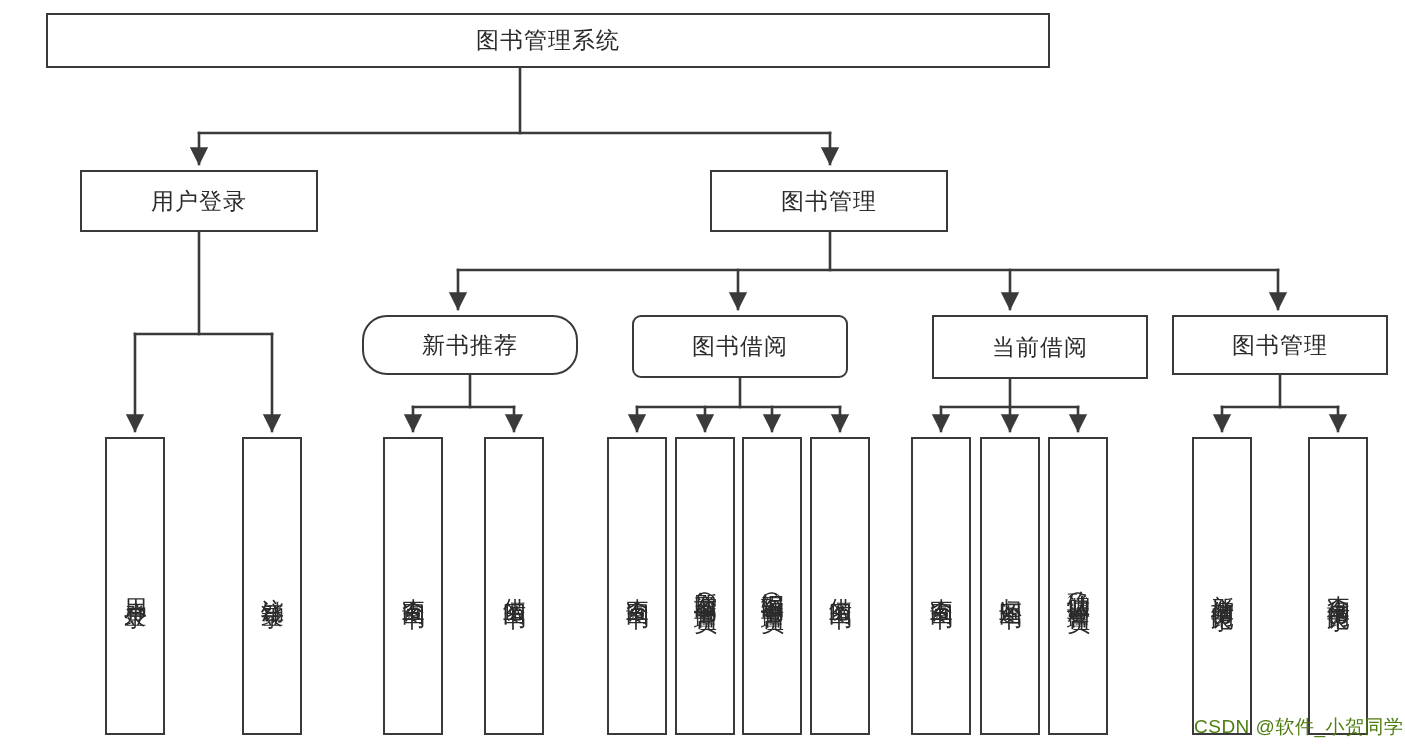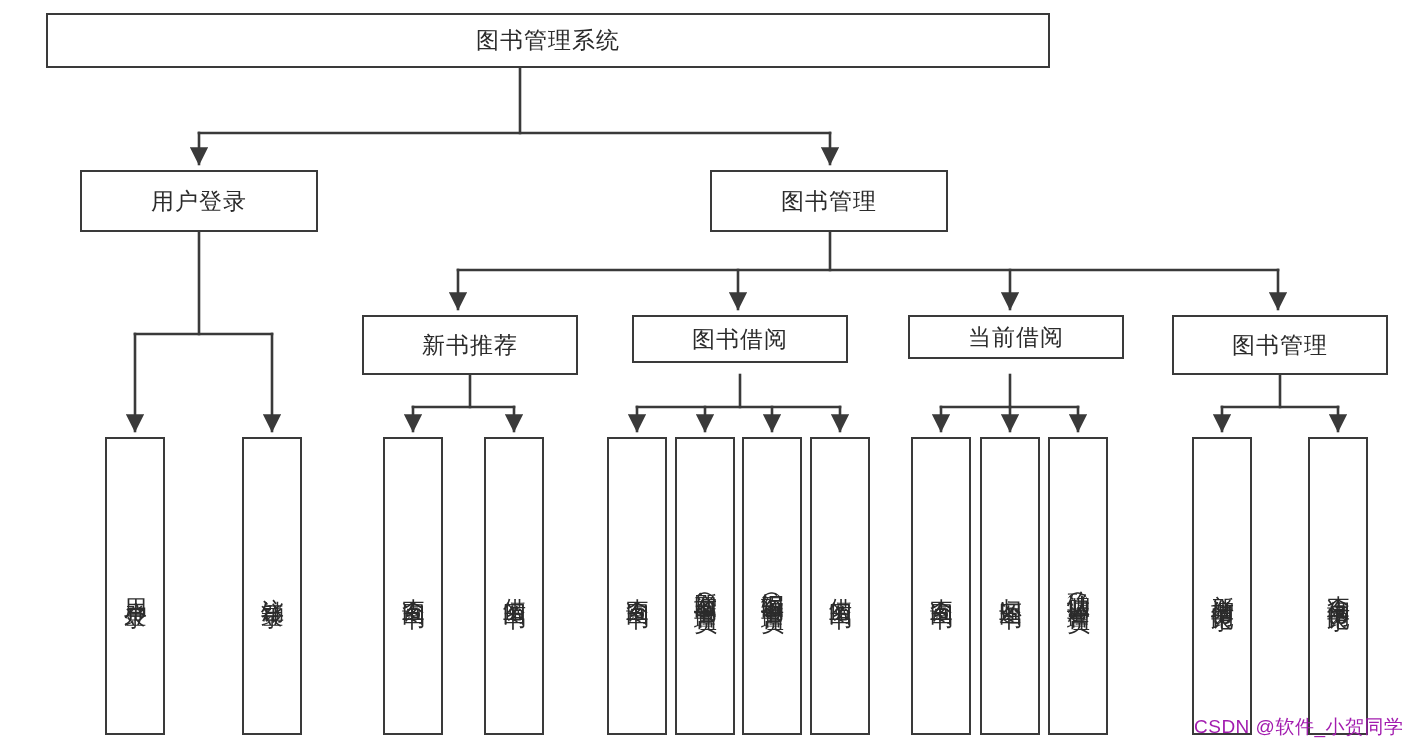--- a/index.html
+++ b/index.html
@@ -34,21 +34,21 @@
     font-size:23px;
     line-height:1.12;
     letter-spacing:3px;
     white-space:nowrap;
     text-align:center;
   }
   .root{font-size:24px;}
   .watermark{
     position:absolute;
     font-size:19px;
-    color:#a21caf;
+    color:#4d7c0f;
     letter-spacing:0.5px;
     white-space:nowrap;
     user-select:none;
   }
 </style>
 </head>
 <body>
 
 <div id="canvas">
 
@@ -107,29 +107,29 @@
   </div>
 
   <div class="node h" style="left:80px;top:170px;width:238px;height:62px;">
     <span>用户登录</span>
   </div>
 
   <div class="node h" style="left:710px;top:170px;width:238px;height:62px;align-items:center;">
     <span>图书管理</span>
   </div>
 
-  <div class="node h" style="left:362px;top:315px;width:216px;height:60px;">
+  <div class="node h" style="left:362px;top:315px;width:216px;height:60px;border-radius:25px;">
     <span>新书推荐</span>
   </div>
 
-  <div class="node h" style="left:632px;top:315px;width:216px;height:48px;">
+  <div class="node h" style="left:632px;top:315px;width:216px;height:63px;border-radius:9px;">
     <span>图书借阅</span>
   </div>
 
-  <div class="node h" style="left:908px;top:315px;width:216px;height:44px;">
+  <div class="node h" style="left:932px;top:315px;width:216px;height:64px;">
     <span>当前借阅</span>
   </div>
 
   <div class="node h" style="left:1172px;top:315px;width:216px;height:60px;">
     <span>图书管理</span>
   </div>
 
   <div class="leaf" style="left:105px;top:437px;width:60px;height:298px;">
     <span class="vtext">用户登录</span>
   </div>

